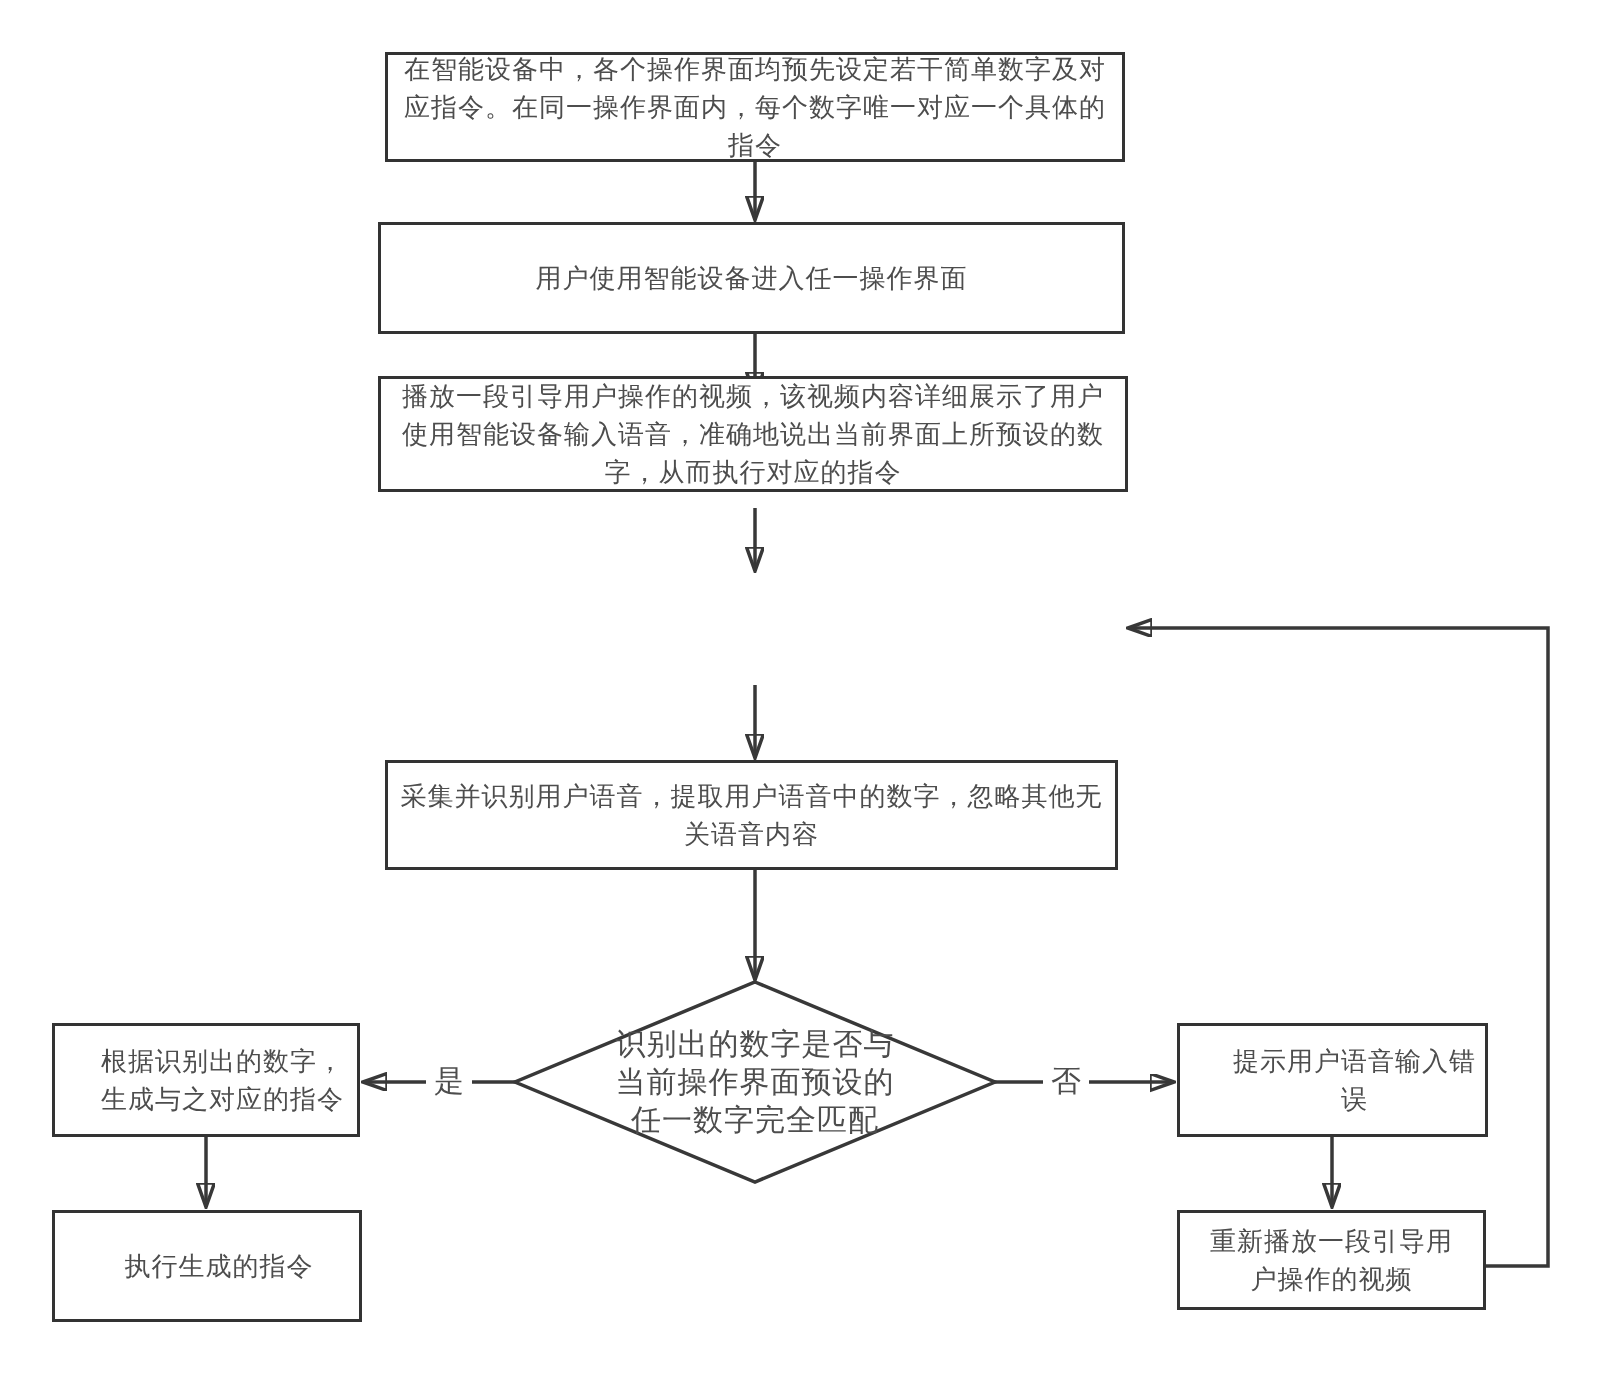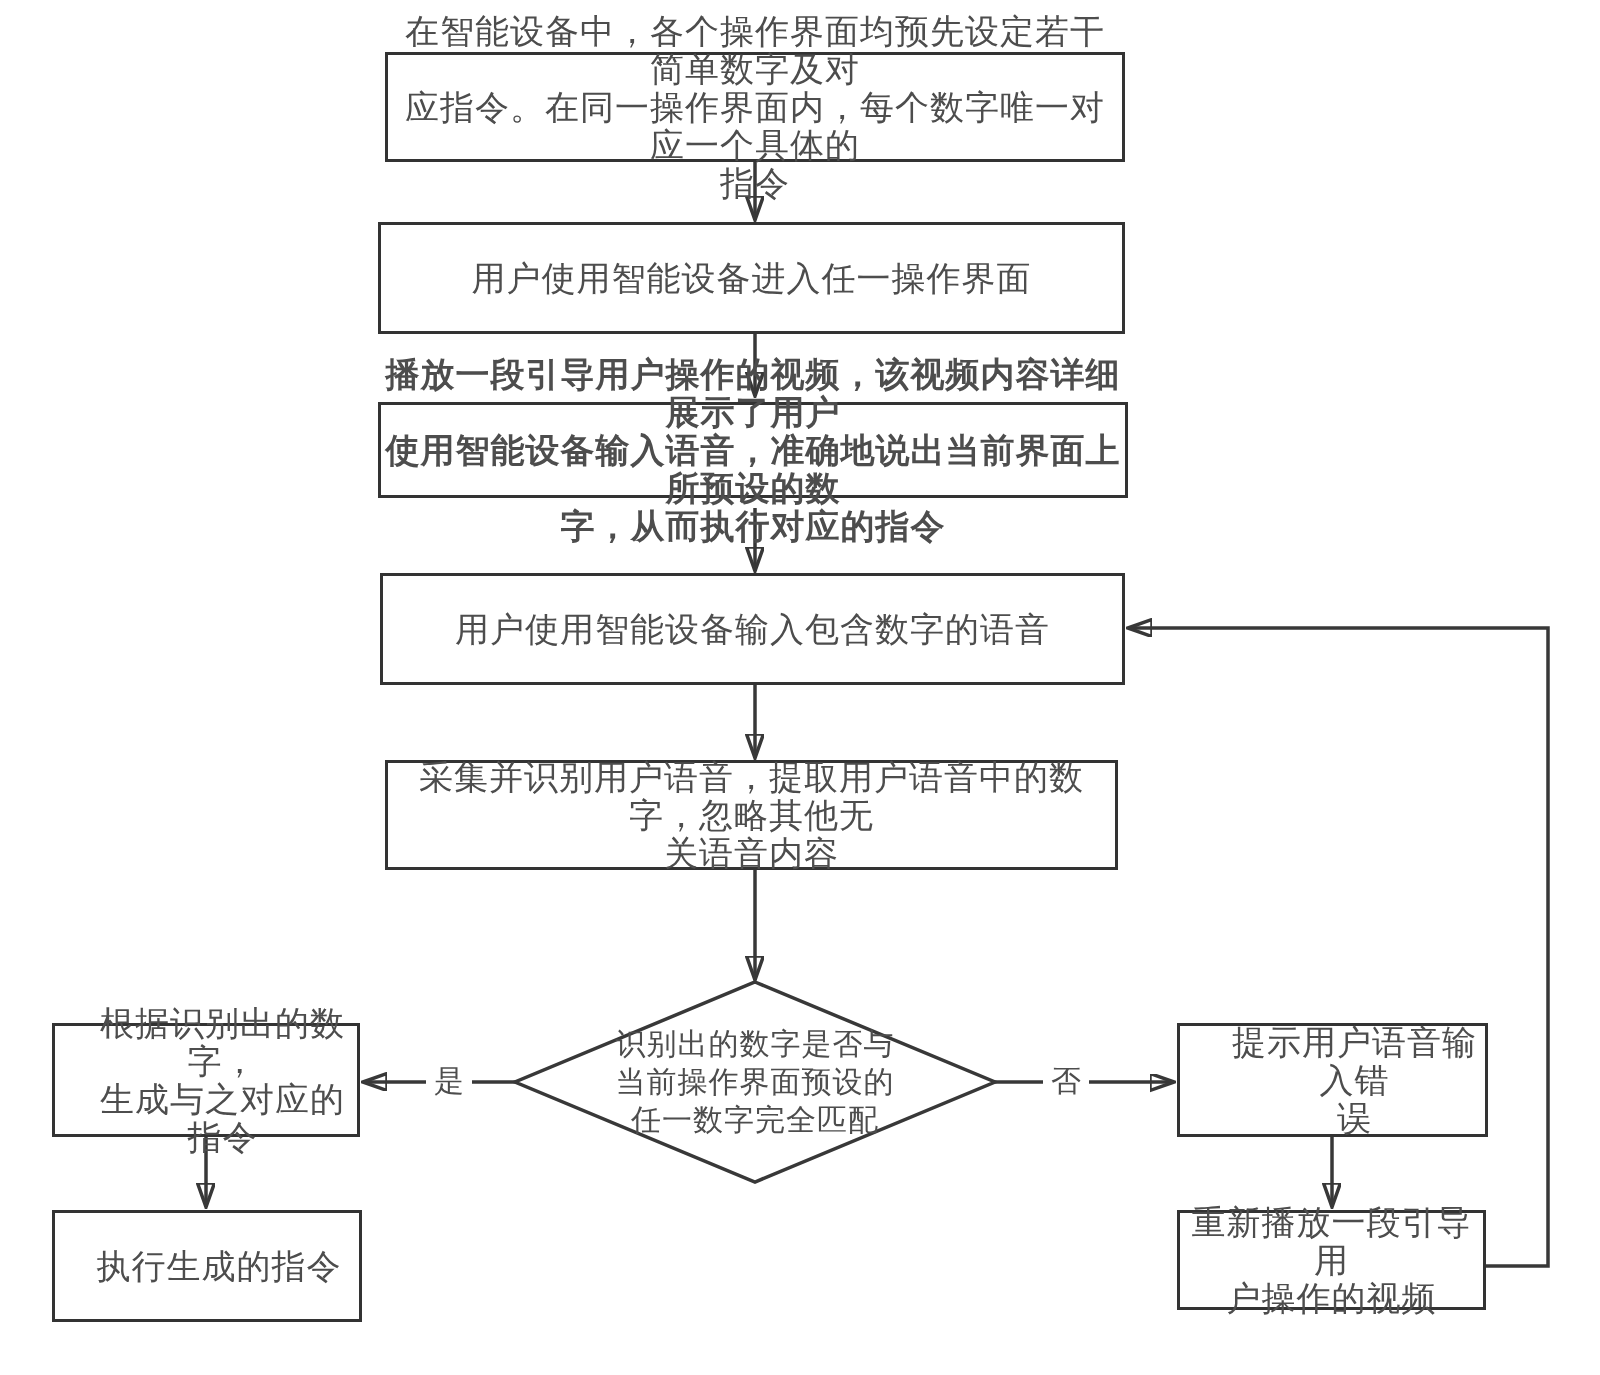--- a/index.html
+++ b/index.html
@@ -27,21 +27,21 @@
     box-sizing: border-box;
     border: 3px solid #333333;
     background: #ffffff;
     display: flex;
     align-items: center;
     justify-content: center;
     text-align: center;
   }
   .node-text {
     white-space: pre-line;
-    font-size: 34px;
+    font-size: 26px;
     line-height: 38px;
     color: #4d4d4d;
     letter-spacing: 1px;
   }
   .diamond-text {
     position: absolute;
     transform: translate(-50%, -50%);
     text-align: center;
     white-space: pre-line;
     font-size: 30px;
@@ -99,29 +99,26 @@
   <div class="node" style="left:385px; top:52px; width:740px; height:110px;">
     <span class="node-text">在智能设备中，各个操作界面均预先设定若干简单数字及对
 应指令。在同一操作界面内，每个数字唯一对应一个具体的
 指令</span>
   </div>
 
   <div class="node" style="left:378px; top:222px; width:747px; height:112px;">
     <span class="node-text">用户使用智能设备进入任一操作界面</span>
   </div>
 
-  <div class="node" style="left:378px; top:402px; width:750px; height:96px;font-weight:bold;">
+  <div class="node" style="left:378px; top:376px; width:750px; height:116px;">
     <span class="node-text">播放一段引导用户操作的视频，该视频内容详细展示了用户
 使用智能设备输入语音，准确地说出当前界面上所预设的数
 字，从而执行对应的指令</span>
   </div>
 
-  <div class="node" style="left:380px; top:573px; width:745px; height:112px;">
-    <span class="node-text">用户使用智能设备输入包含数字的语音</span>
-  </div>
 
   <div class="node" style="left:385px; top:760px; width:733px; height:110px;">
     <span class="node-text">采集并识别用户语音，提取用户语音中的数字，忽略其他无
 关语音内容</span>
   </div>
 
   <div class="diamond-text" style="left:755px; top:1082px;">识别出的数字是否与
 当前操作界面预设的
 任一数字完全匹配</div>
 

